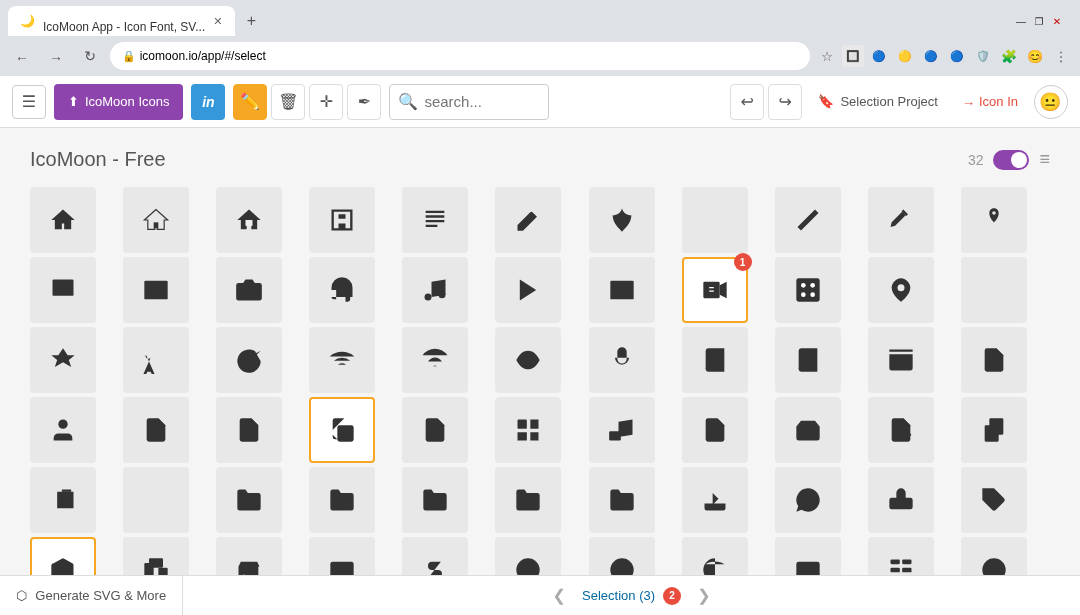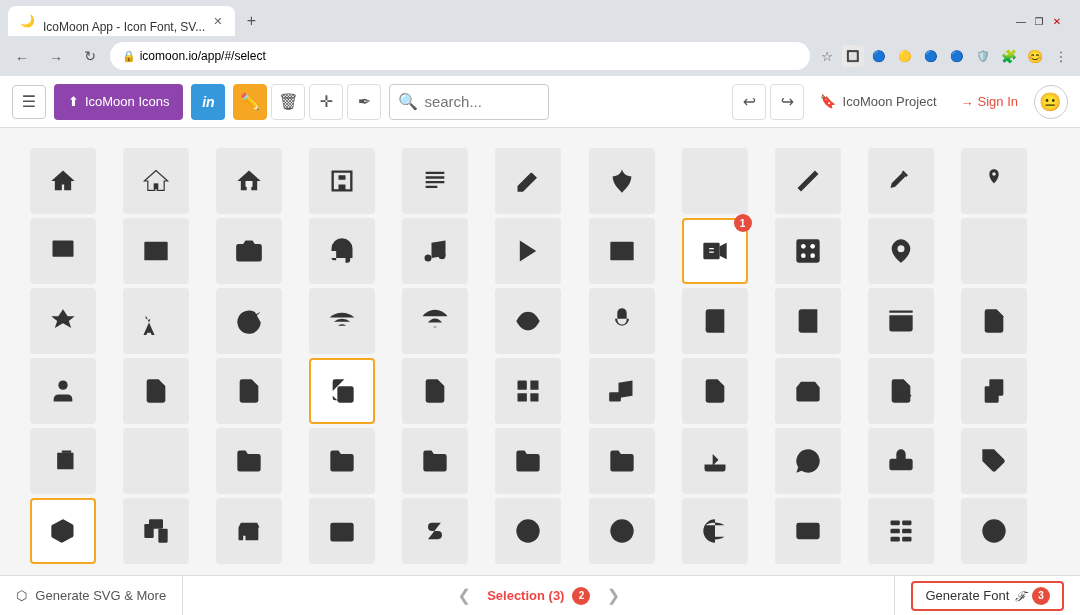--- a/index.html
+++ b/index.html
@@ -49,21 +49,21 @@
     .icon-grid { display: grid; grid-template-columns: repeat(11, 1fr); gap: 4px; }
     .icon-cell { background: #e8e8e8; border-radius: 4px; width: 66px; height: 66px; display: flex; align-items: center; justify-content: center; cursor: pointer; position: relative; font-size: 22px; color: #333; border: 2px solid transparent; }
     .icon-cell.selected-orange { border: 2px solid #f5a623; background: #fff; }
     .badge { position: absolute; top: -6px; right: -6px; width: 18px; height: 18px; background: #e74c3c; color: #fff; border-radius: 50%; font-size: 10px; display: flex; align-items: center; justify-content: center; font-weight: bold; z-index: 10; }
 
     
     .bottom-bar { position: fixed; bottom: 0; width: 1080px; height: 40px; background: #fff; border-top: 1px solid #ddd; display: flex; align-items: center; }
     .bottom-left { display: flex; align-items: center; gap: 8px; padding: 0 16px; font-size: 13px; color: #555; cursor: pointer; border-right: 1px solid #ddd; height: 100%; }
     .bottom-center { flex: 1; display: flex; align-items: center; justify-content: center; gap: 8px; }
     .bottom-nav-btn { width: 30px; height: 30px; display: flex; align-items: center; justify-content: center; cursor: pointer; color: #aaa; font-size: 16px; }
-    .selection-text { font-size: 13px; color: #ef4444; font-weight: bold; }
+    .selection-text { font-size: 13px; color: #0369a1; }
     .bottom-right { padding: 0 16px; height: 100%; display: flex; align-items: center; border-left: 1px solid #ddd; cursor: pointer; }
     .generate-font-btn { display: flex; align-items: center; gap: 6px; font-size: 13px; color: #333; border: 2px solid #e74c3c; padding: 4px 12px; border-radius: 4px; }
     .badge-circle { width: 18px; height: 18px; background: #e74c3c; color: #fff; border-radius: 50%; font-size: 10px; display: flex; align-items: center; justify-content: center; font-weight: bold; }
     .selection-badge { width: 18px; height: 18px; background: #e74c3c; color: #fff; border-radius: 50%; font-size: 10px; display: flex; align-items: center; justify-content: center; font-weight: bold; }
   </style>
 </head>
 <body>
 
 <div>
 
@@ -144,34 +144,46 @@
     <div class="history-btn">
       <span>↩</span>
     </div>
     <div class="history-btn">
       <span>↪</span>
     </div>
   </div>
 
   <div class="project-btn">
     <span>🔖</span>
-    <span>IcoMoon Project</span>
+    <span>Selection Project</span>
   </div>
 
   <div class="sign-in-btn">
     <span>→</span>
-    <span>Sign In</span>
+    <span>Icon In</span>
   </div>
 
   <div class="avatar-btn">
     <span>😐</span>
   </div>
 </div>
 
 <div class="main-content">
+  <div class="section-header">
+    <span class="section-title">IcoMoon - Free</span>
+    <div class="section-controls">
+      <span class="count-badge">32</span>
+      <div class="toggle-switch">
+        <div class="toggle-knob"></div>
+      </div>
+      <div class="list-view-btn">
+        <span>≡</span>
+      </div>
+    </div>
+  </div>
 
   <div class="icon-grid" id="icon-grid-container">
   <div class="icon-cell">
         <svg width="28" height="28" viewBox="0 0 24 24" fill="currentColor" stroke="none">
           <path d="M12 3L2 12h3v8h6v-5h2v5h6v-8h3L12 3z"></path>
         </svg>
       </div>
       <div class="icon-cell">
         <svg width="28" height="28" viewBox="0 0 24 24" fill="currentColor" stroke="none">
           <path d="M12 3L2 12h3v8h6v-5h2v5h6v-8h3L12 3z" stroke="#333" stroke-width="1" fill="none"></path>
@@ -564,20 +576,13 @@
       <span>❮</span>
     </div>
     <span class="selection-text">
       <span>Selection (3)</span>
     </span>
     <div class="selection-badge">2</div>
     <div class="bottom-nav-btn">
       <span>❯</span>
     </div>
   </div>
-  <div class="bottom-right">
-    <div class="generate-font-btn">
-      <span>Generate Font</span>
-      <span style="font-style:italic;font-family:serif;">ℱ</span>
-      <div class="badge-circle">3</div>
-    </div>
-  </div>
 </div>
 
 </body></html>

